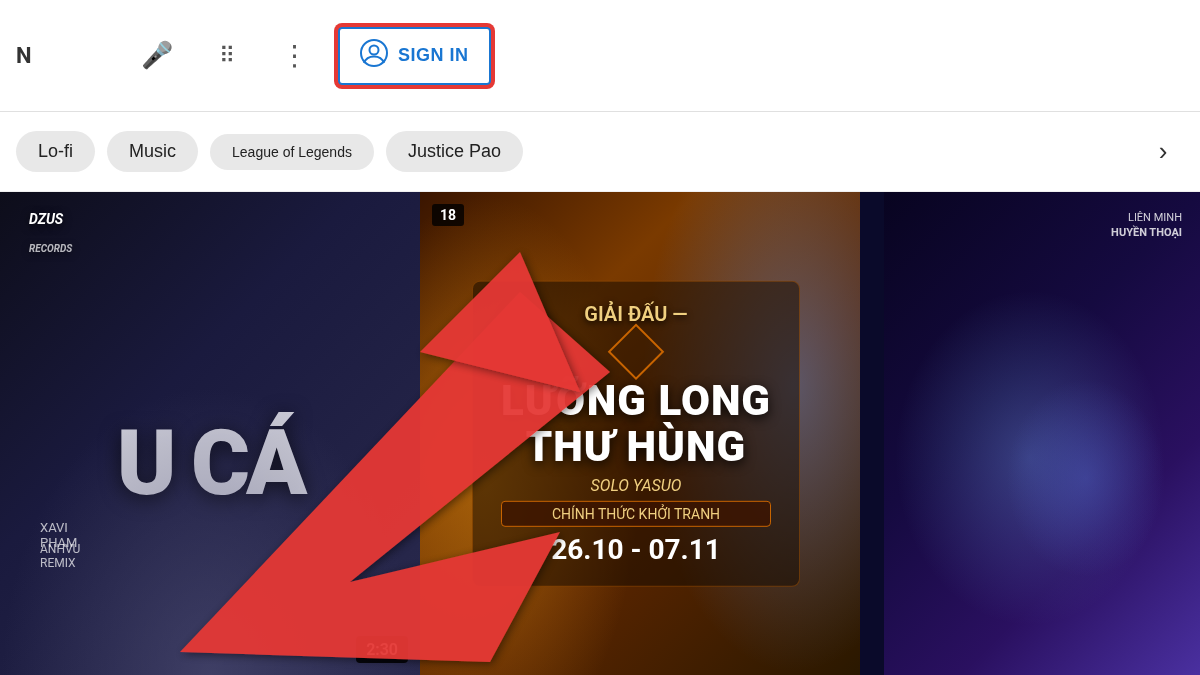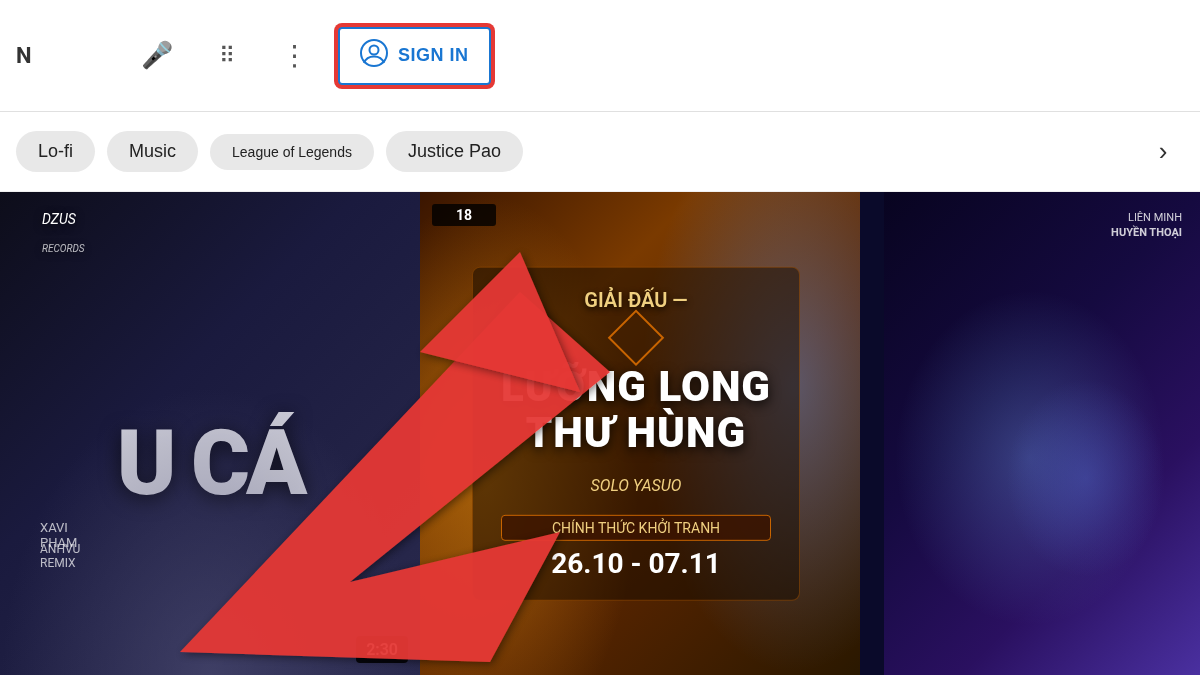--- a/index.html
+++ b/index.html
@@ -192,23 +192,23 @@
       display: flex;
       flex-direction: column;
       align-items: center;
       justify-content: center;
       position: relative;
     }
 
     .dz-logo {
       position: absolute;
       top: 20px;
-      left: 42px;
+      left: 29px;
       font-size: 28px;
-      font-weight: 400;
+      font-weight: 700;
       color: #fff;
       font-style: italic;
       text-shadow: 0 2px 8px rgba(0,0,0,0.8);
     }
 
     .big-text {
       font-size: 110px;
       font-weight: 900;
       color: rgba(255,255,255,0.85);
       text-shadow: 0 4px 20px rgba(0,0,0,0.8);
@@ -274,21 +274,21 @@
       font-weight: 900;
       color: #fff;
       text-shadow: 0 3px 12px rgba(0,0,0,0.9);
       line-height: 1.1;
       letter-spacing: 1px;
     }
 
     .solo-yasuo {
       font-size: 16px;
       color: #f0d080;
-      margin: 20px 0;
+      margin: 6px 0;
       font-style: italic;
     }
 
     .date-badge {
       background: rgba(60,20,0,0.8);
       border: 1px solid #c86400;
       border-radius: 4px;
       padding: 4px 12px;
       font-size: 14px;
       color: #f0d080;
@@ -327,21 +327,21 @@
 
     
     .number-18 {
       position: absolute;
       top: 12px;
       left: 12px;
       background: rgba(0,0,0,0.8);
       color: #fff;
       font-size: 14px;
       font-weight: 700;
-      padding: 3px 24px;
+      padding: 3px 8px;
       border-radius: 3px;
     }
 
     .xavi-label {
       position: absolute;
       bottom: 40px;
       left: 20px;
       color: rgba(255,255,255,0.7);
       font-size: 13px;
     }

